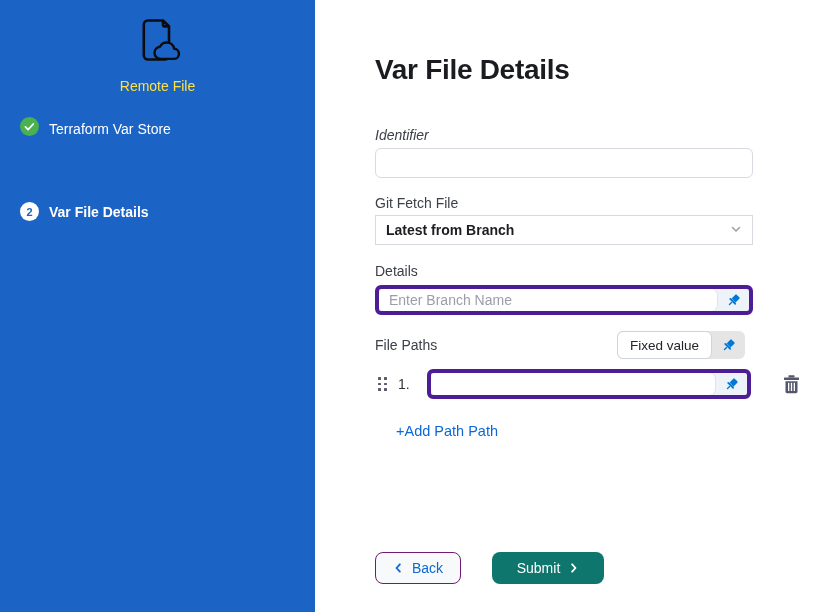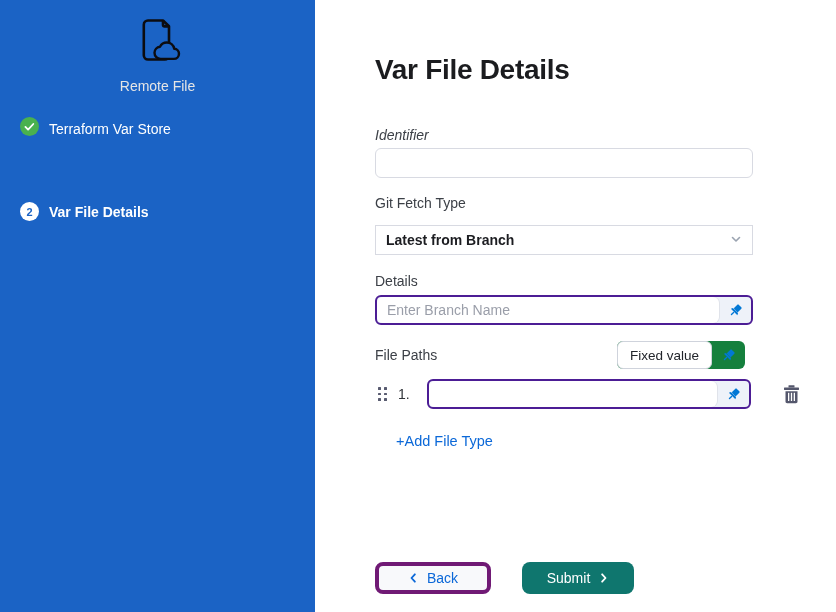--- a/index.html
+++ b/index.html
@@ -17,21 +17,21 @@
     position: absolute; left: 0; top: 0; bottom: 0;
     width: 315px;
     background: #1b63c5;
   }
   .module {
     margin-top: 16px;
     display: flex; flex-direction: column; align-items: center;
   }
   .module-label {
     margin-top: 10px;
-    color: #e5e5e5; font-size: 14px; font-weight: 500;
+    color: #fde047; font-size: 14px; font-weight: 500;
   }
   .steps { margin-top: 23px; }
   .step {
     display: flex; align-items: center;
     padding-left: 20px; cursor: pointer;
   }
   .step + .step { margin-top: 62px; }
   .step-label { margin-left: 10px; color: #ffffff; font-size: 14px; }
   .step.active .step-label { font-weight: 700; }
   .num-badge {
@@ -65,33 +65,33 @@
     margin-top: 5px;
     width: 378px; height: 30px;
     border: 1px solid #d8dae2; border-radius: 6px;
     font-family: "Liberation Sans", sans-serif;
     font-size: 14px; color: #1c1d21;
     padding: 0 10px; outline: none; background: #fff;
   }
   .text-input::placeholder { color: #9a9ea9; }
 
   .select-box {
-    margin-top: 14px;
+    margin-top: 4px;
     width: 378px; height: 30px;
     border: 1px solid #d8dae2; border-radius: 0;
     background: #fff;
     display: flex; align-items: center;
     padding: 0 10px; cursor: pointer;
   }
   .select-value { font-size: 14px; font-weight: 600; color: #1c1d21; flex: 1; }
 
   .pin-group {
     margin-top: 6px;
     width: 378px; height: 30px;
-    border: 2px solid #4c1d95; border-radius: 6px;
+    border: 4px solid #4c1d95; border-radius: 6px;
     background: #eef2f9;
     display: flex; align-items: stretch; overflow: hidden;
   }
   .pin-group input {
     flex: 1; border: none; outline: none;
     border-radius: 6px; background: #fff;
     font-family: "Liberation Sans", sans-serif;
     font-size: 14px; color: #1c1d21; padding: 0 10px;
     box-shadow: 1px 0 0 #e0e3ea;
   }
@@ -101,21 +101,21 @@
     cursor: pointer; background: transparent; border: none;
   }
 
   .fp-header {
     margin-top: 16px;
     width: 378px; padding-right: 8px;
     display: flex; align-items: center; justify-content: space-between; gap: 28px;
   }
   .multitype {
     display: flex; align-items: stretch;
-    background: #15803d; border-radius: 6px; height: 28px;
+    background: #e5e5e5; border-radius: 6px; height: 28px;
   }
   .multitype-btn {
     background: #ffffff;
     border: 1px solid #cfd3dc; border-radius: 6px;
     font-family: "Liberation Sans", sans-serif;
     font-size: 13.5px; color: #22252b;
     padding: 0 12px; cursor: pointer;
   }
   .multitype .pin-cell { width: 33px; }
 
@@ -145,22 +145,22 @@
 
   .footer { margin-top: 112px; display: flex; align-items: center; }
   .btn {
     height: 32px; border-radius: 8px; cursor: pointer;
     font-family: "Liberation Sans", sans-serif;
     font-size: 14px; font-weight: 500;
     display: inline-flex; align-items: center; justify-content: center;
     gap: 8px; border: none;
   }
   .btn-back {
-    width: 116px; background: #f8f9fb;
-    border: 4px solid #701a75; color: #0b68d8;
+    width: 86px; background: #f8f9fb;
+    border: 1px solid #701a75; color: #0b68d8;
   }
   .btn-submit {
     width: 112px; margin-left: 31px;
     background: #0f766e; color: #ffffff;
   }
 </style>
 </head>
 <body>
 
 <div class="sidebar">
@@ -194,21 +194,21 @@
   </div>
 </div>
 
 <div class="main">
   <h1 class="page-title">Var File Details</h1>
 
   <div class="form-col">
     <label class="field-label lbl-identifier">Identifier</label>
     <input class="text-input" type="text" style="">
 
-    <label class="field-label lbl-git">Git Fetch Type</label>
+    <label class="field-label lbl-git">Git Fetch File</label>
     <div class="select-box">
       <span class="select-value">Latest from Branch</span>
       <span>
         <svg width="12" height="12" viewBox="0 0 12 12">
           <path d="M2.5 4.5L6 8l3.5-3.5" stroke="#9aa3b0" stroke-width="1.6" fill="none" stroke-linecap="round" stroke-linejoin="round"></path>
         </svg>
       </span>
     </div>
 
     <label class="field-label lbl-branch">Details</label>
@@ -273,21 +273,21 @@
           <rect x="6" y="8.8" width="1.3" height="8.2"></rect>
           <rect x="8.85" y="8.8" width="1.3" height="8.2"></rect>
           <rect x="11.7" y="8.8" width="1.3" height="8.2"></rect>
         </g>
       </svg>
     </button>
   </div>
 
   <button class="add-link">
     <span>+</span>
-      <span>Add File Type</span>
+      <span>Add Path Path</span>
   </button>
 
   <div class="footer">
     <button class="btn btn-back">
       <svg width="11" height="12" viewBox="0 0 12 12">
         <path d="M7.5 2L3.8 6l3.7 4" stroke="#0b68d8" stroke-width="2" fill="none" stroke-linecap="round" stroke-linejoin="round"></path>
       </svg>
       <span>Back</span>
     </button>
     <button class="btn btn-submit">

